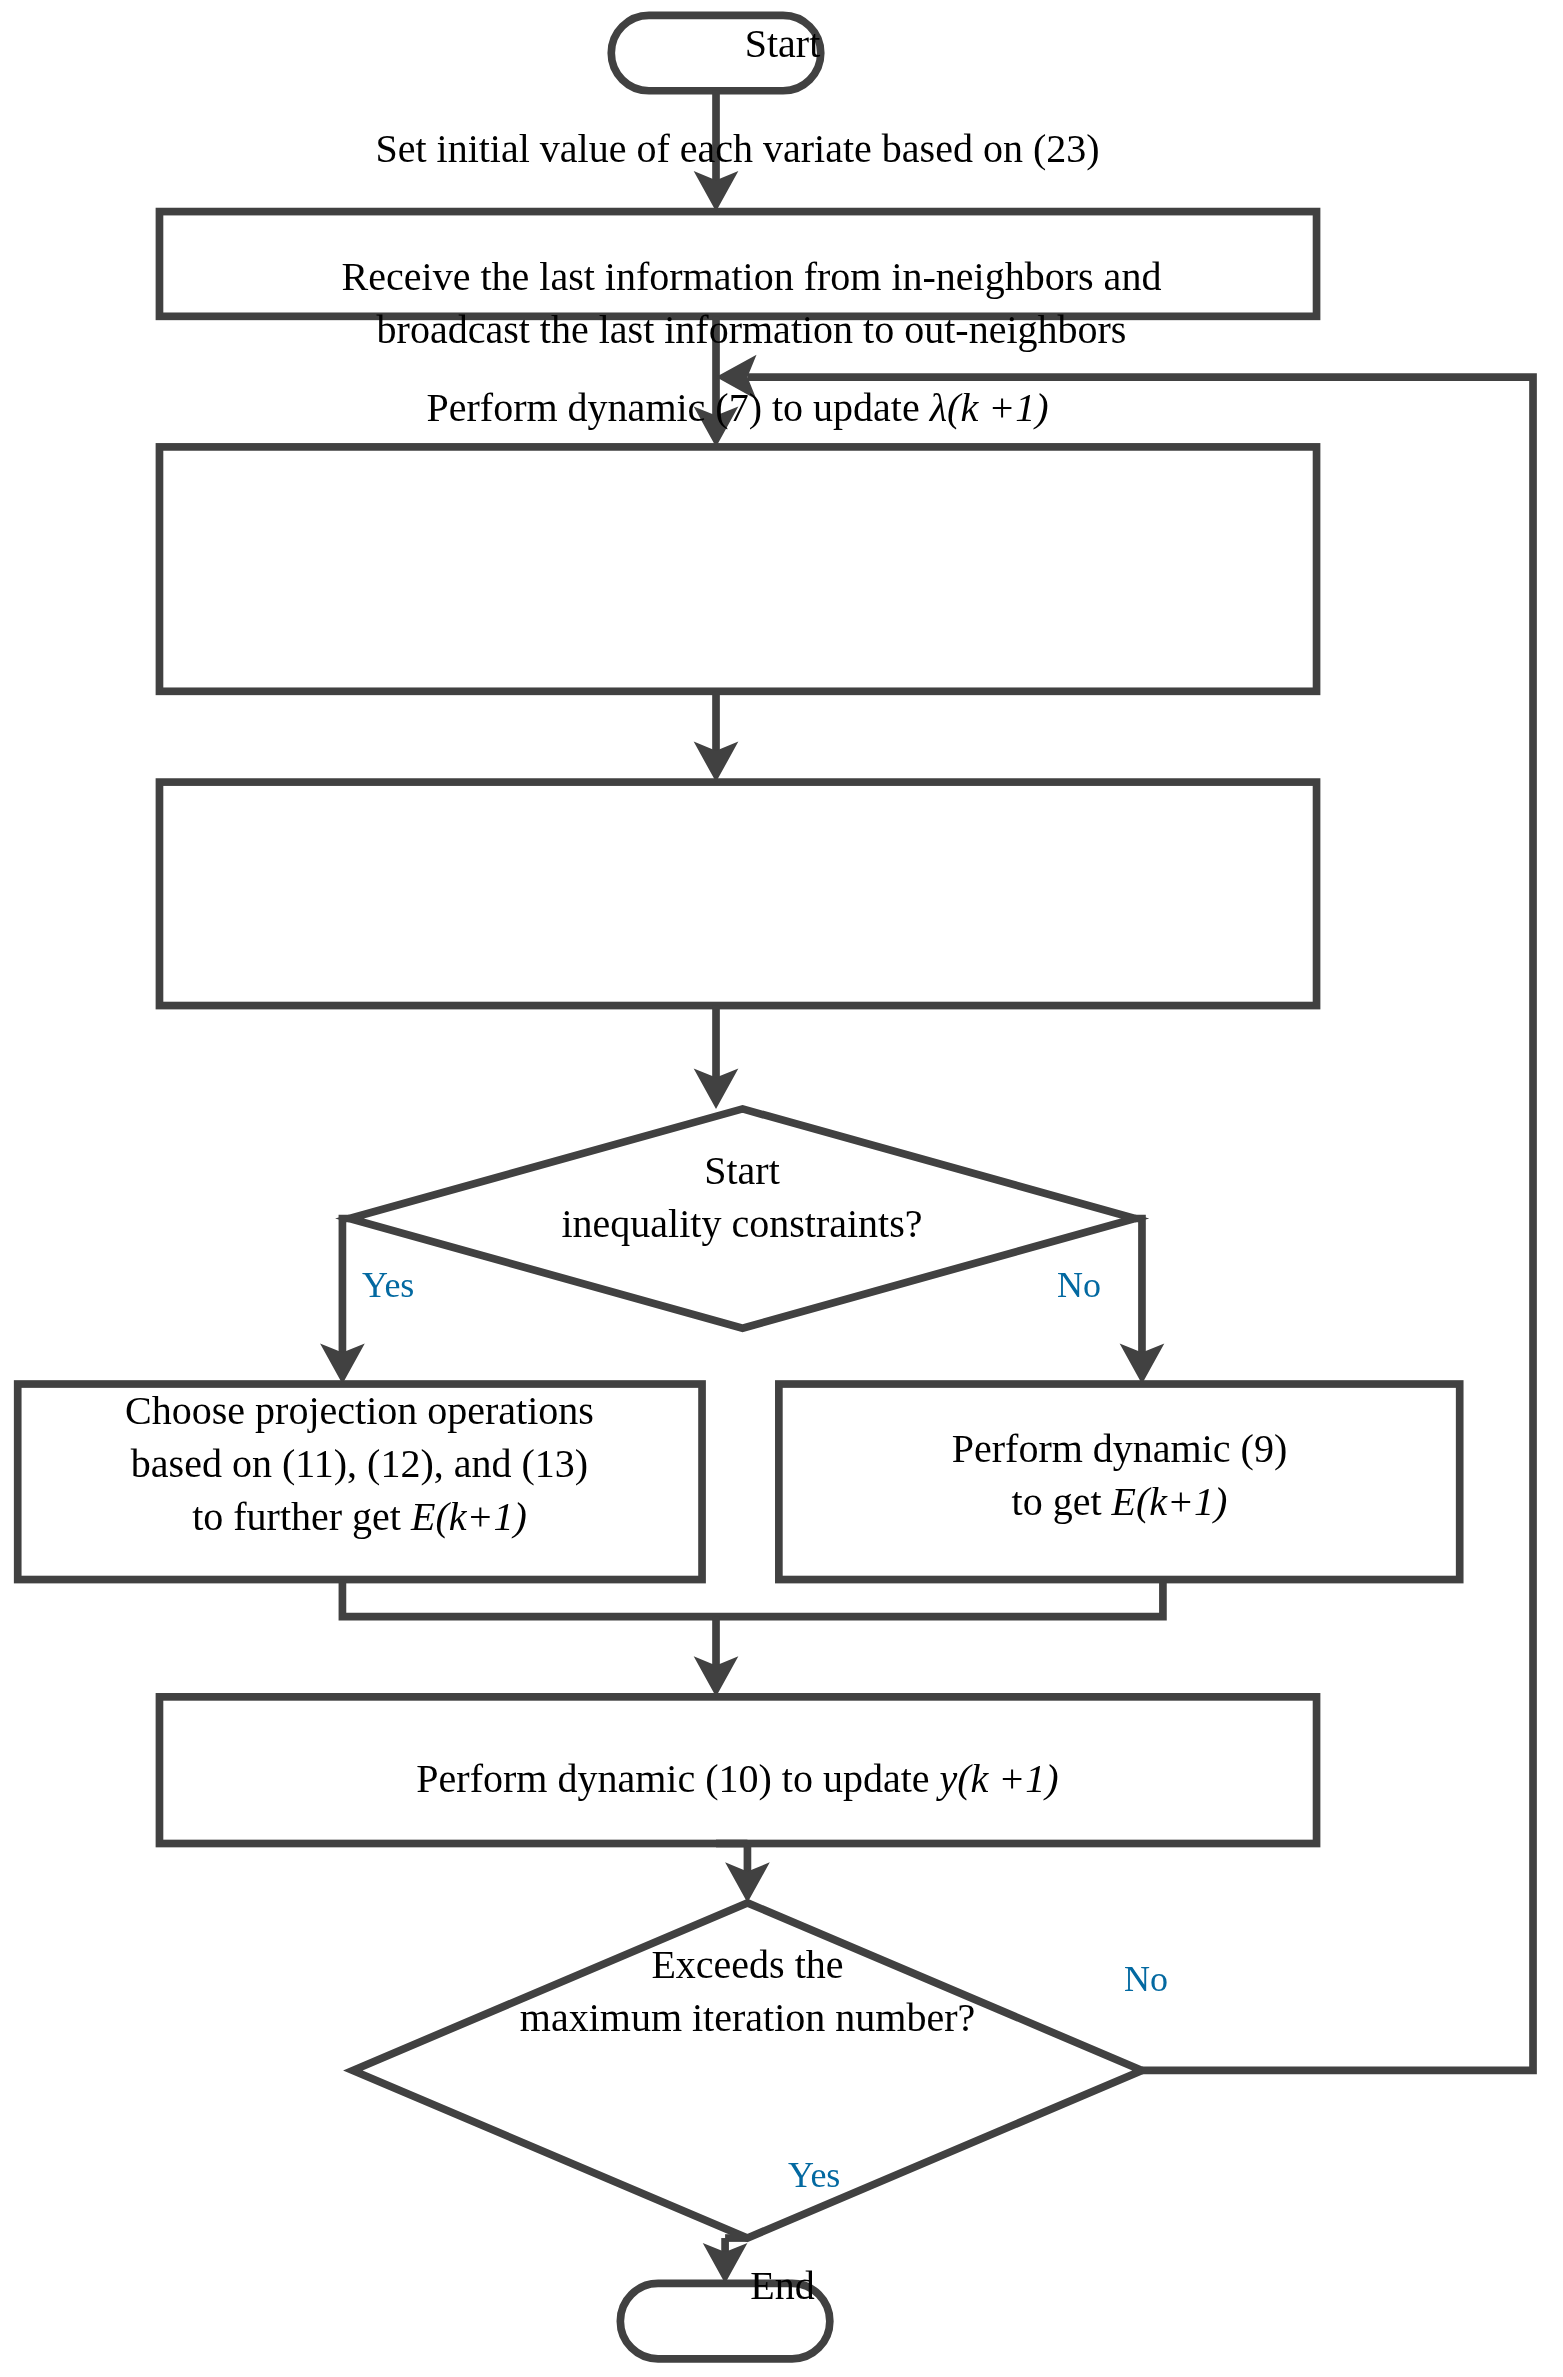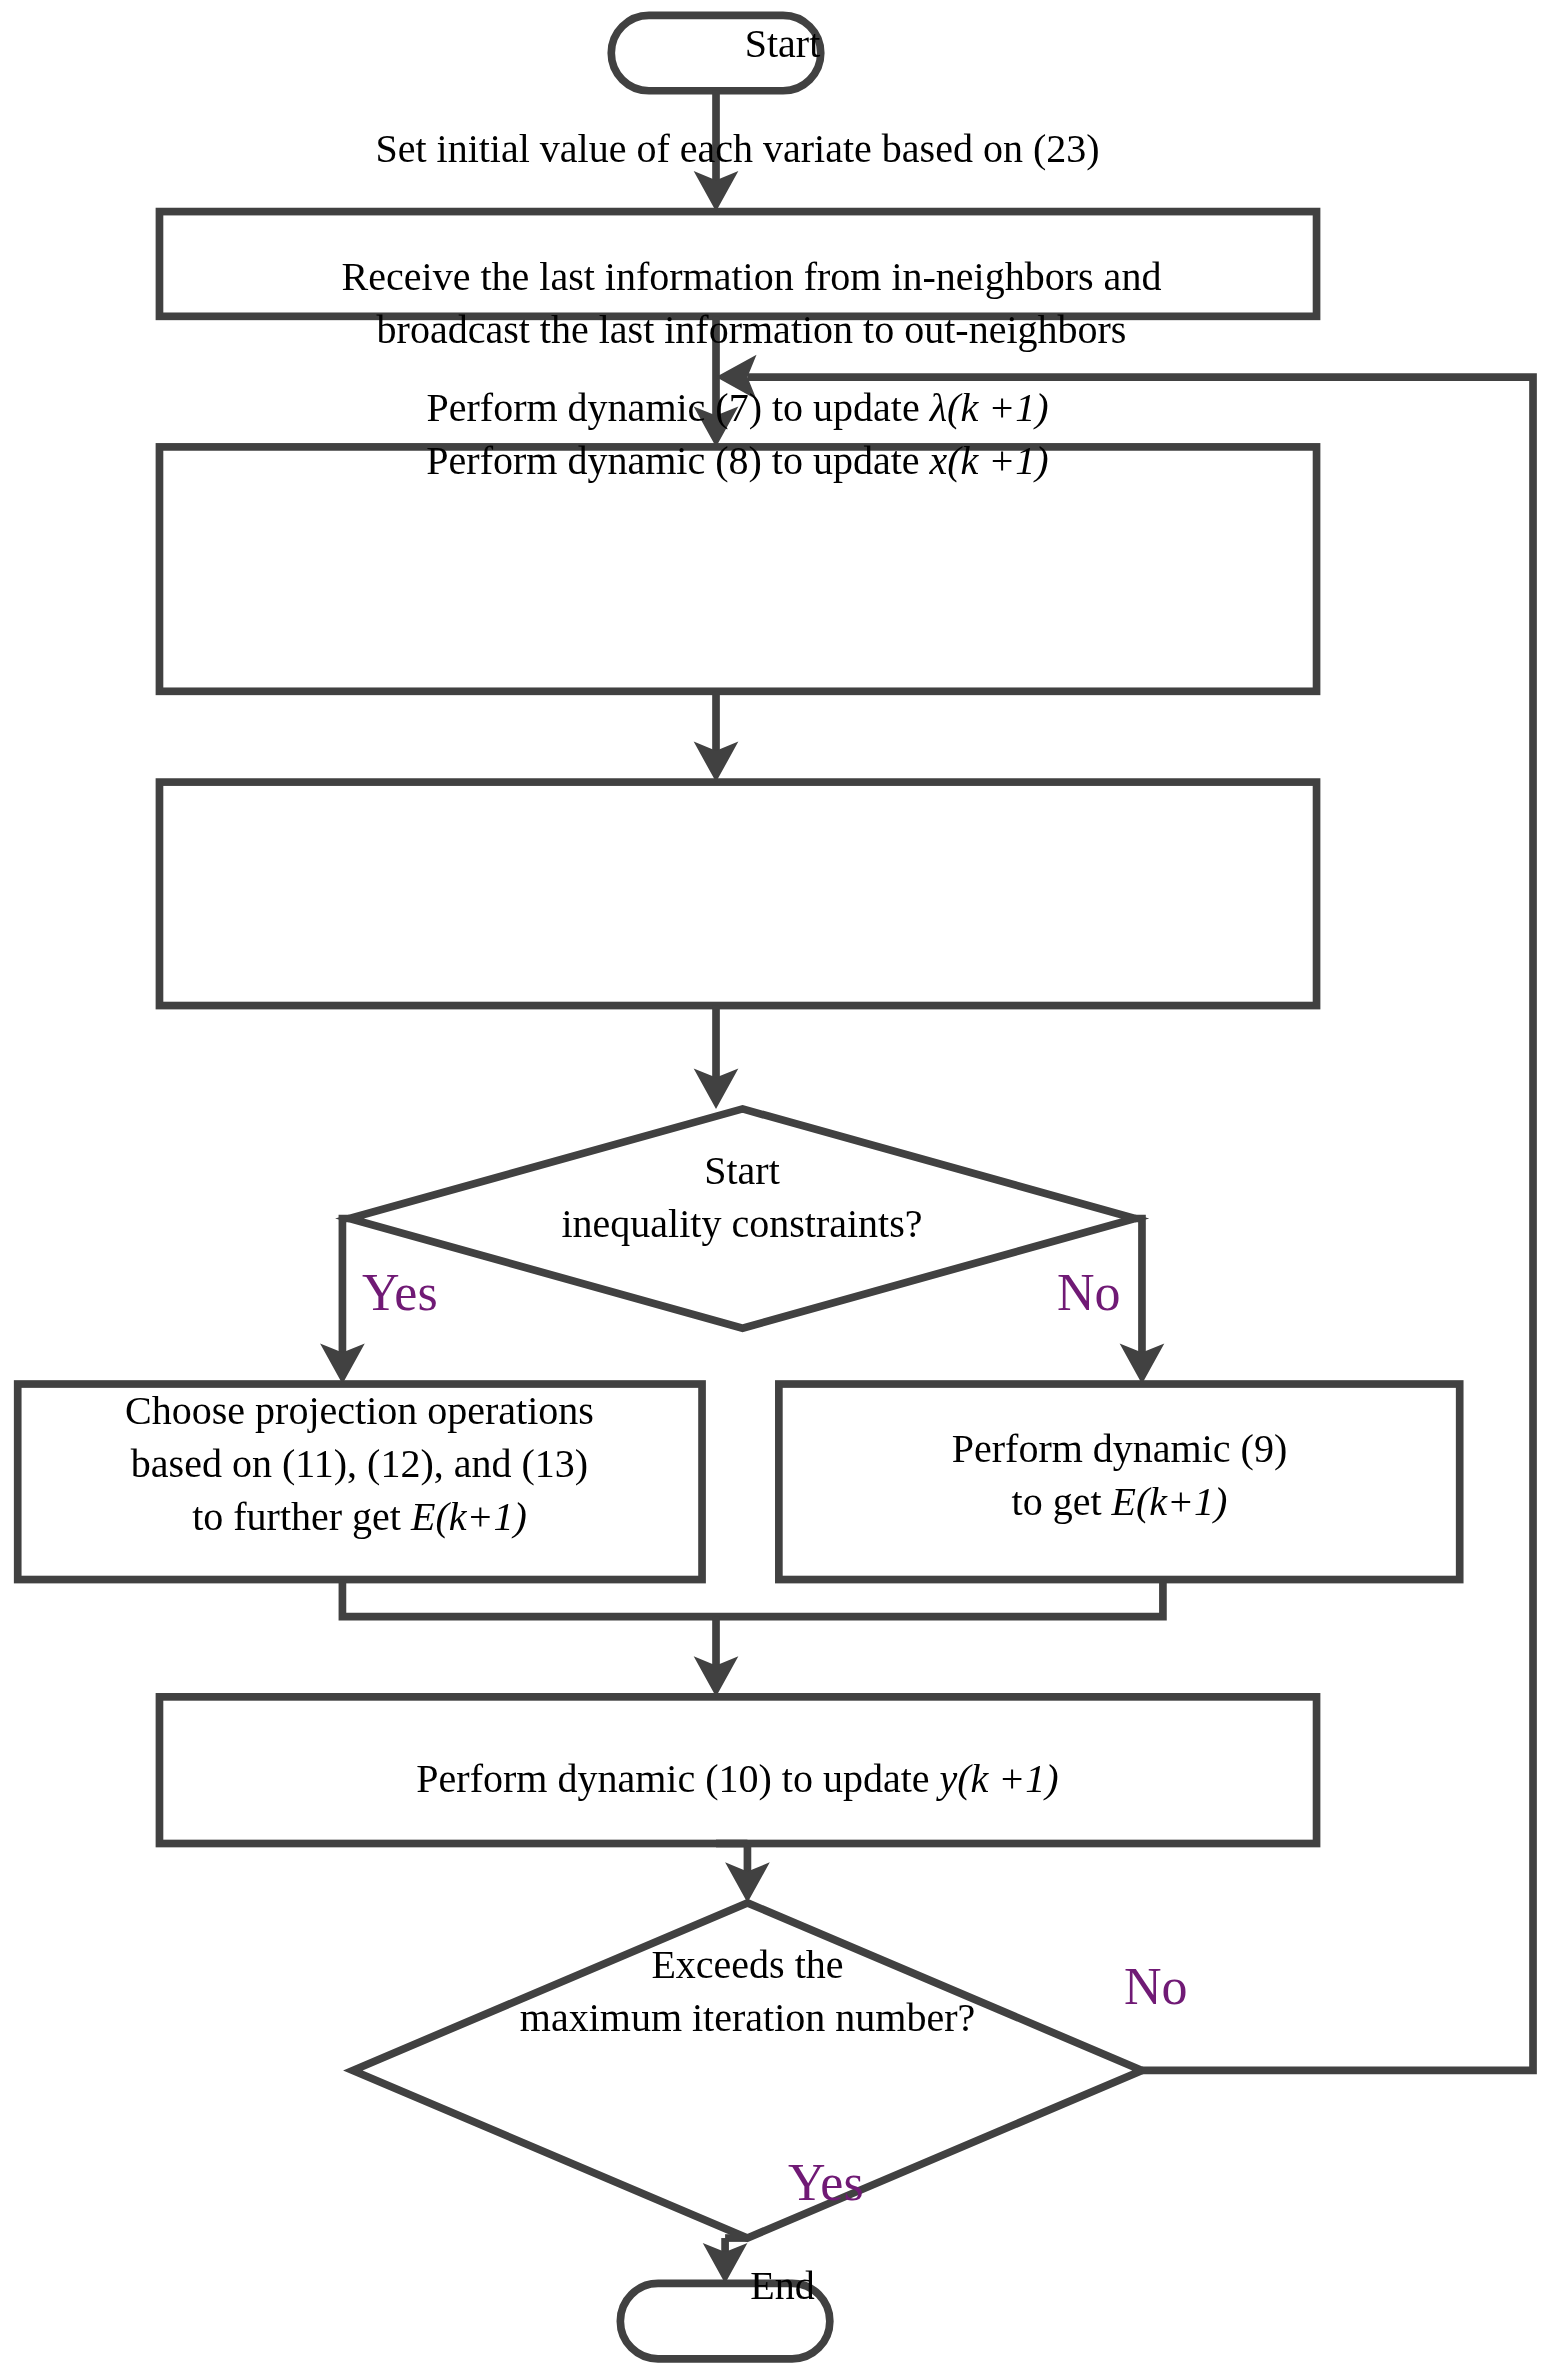--- a/index.html
+++ b/index.html
@@ -56,23 +56,23 @@
     font-family: "Liberation Serif", "DejaVu Serif", serif;
     font-size: 40px;
     line-height: 1.33;
     white-space: nowrap;
     pointer-events: none;
   }
   .node-text .ln { display: block; }
   .mathvar { font-style: italic; }
   .edge-label {
     position: absolute;
-    color: #701a75;
+    color: #0369a1;
     font-family: "Liberation Serif", "DejaVu Serif", serif;
-    font-size: 52px;
+    font-size: 36px;
     line-height: 1;
     white-space: nowrap;
   }
   #txt-start    { left: 608px;  top: 17px;   width: 349px; }
   #txt-box1     { left: 159px;  top: 122px;  width: 1157px; }
   #txt-box2     { left: 173px;  top: 250px;  width: 1157px; }
   #txt-box3     { left: 159px;  top: 381px;  width: 1157px; }
   #txt-dia1     { left: 349px;  top: 1144px; width: 786px; }
   #txt-boxL     { left: 17.5px;   top: 1384px; width: 684px; }
   #txt-boxR     { left: 779px; top: 1409px; width: 681px; margin-top: 13px; }
@@ -174,21 +174,20 @@
     <span class="ln">Set initial value of each variate based on (23)</span>
   </div>
 
   <div class="node-text" id="txt-box2">
     <span class="ln">Receive the last information from in-neighbors and</span>
     <span class="ln">broadcast the last information to out-neighbors</span>
   </div>
 
   <div class="node-text" id="txt-box3">
     <span class="ln"><span>Perform dynamic (7) to update </span><span class="mathvar">λ(k +1)</span></span>
-    <span class="ln"><span>Perform dynamic (8) to update </span><span class="mathvar">x(k +1)</span></span>
   </div>
 
   <div class="node-text" id="txt-dia1">
     <span class="ln">Start</span>
     <span class="ln">inequality constraints?</span>
   </div>
 
   <div class="node-text" id="txt-boxL">
     <span class="ln">Choose projection operations</span>
     <span class="ln">based on (11), (12), and (13)</span>

